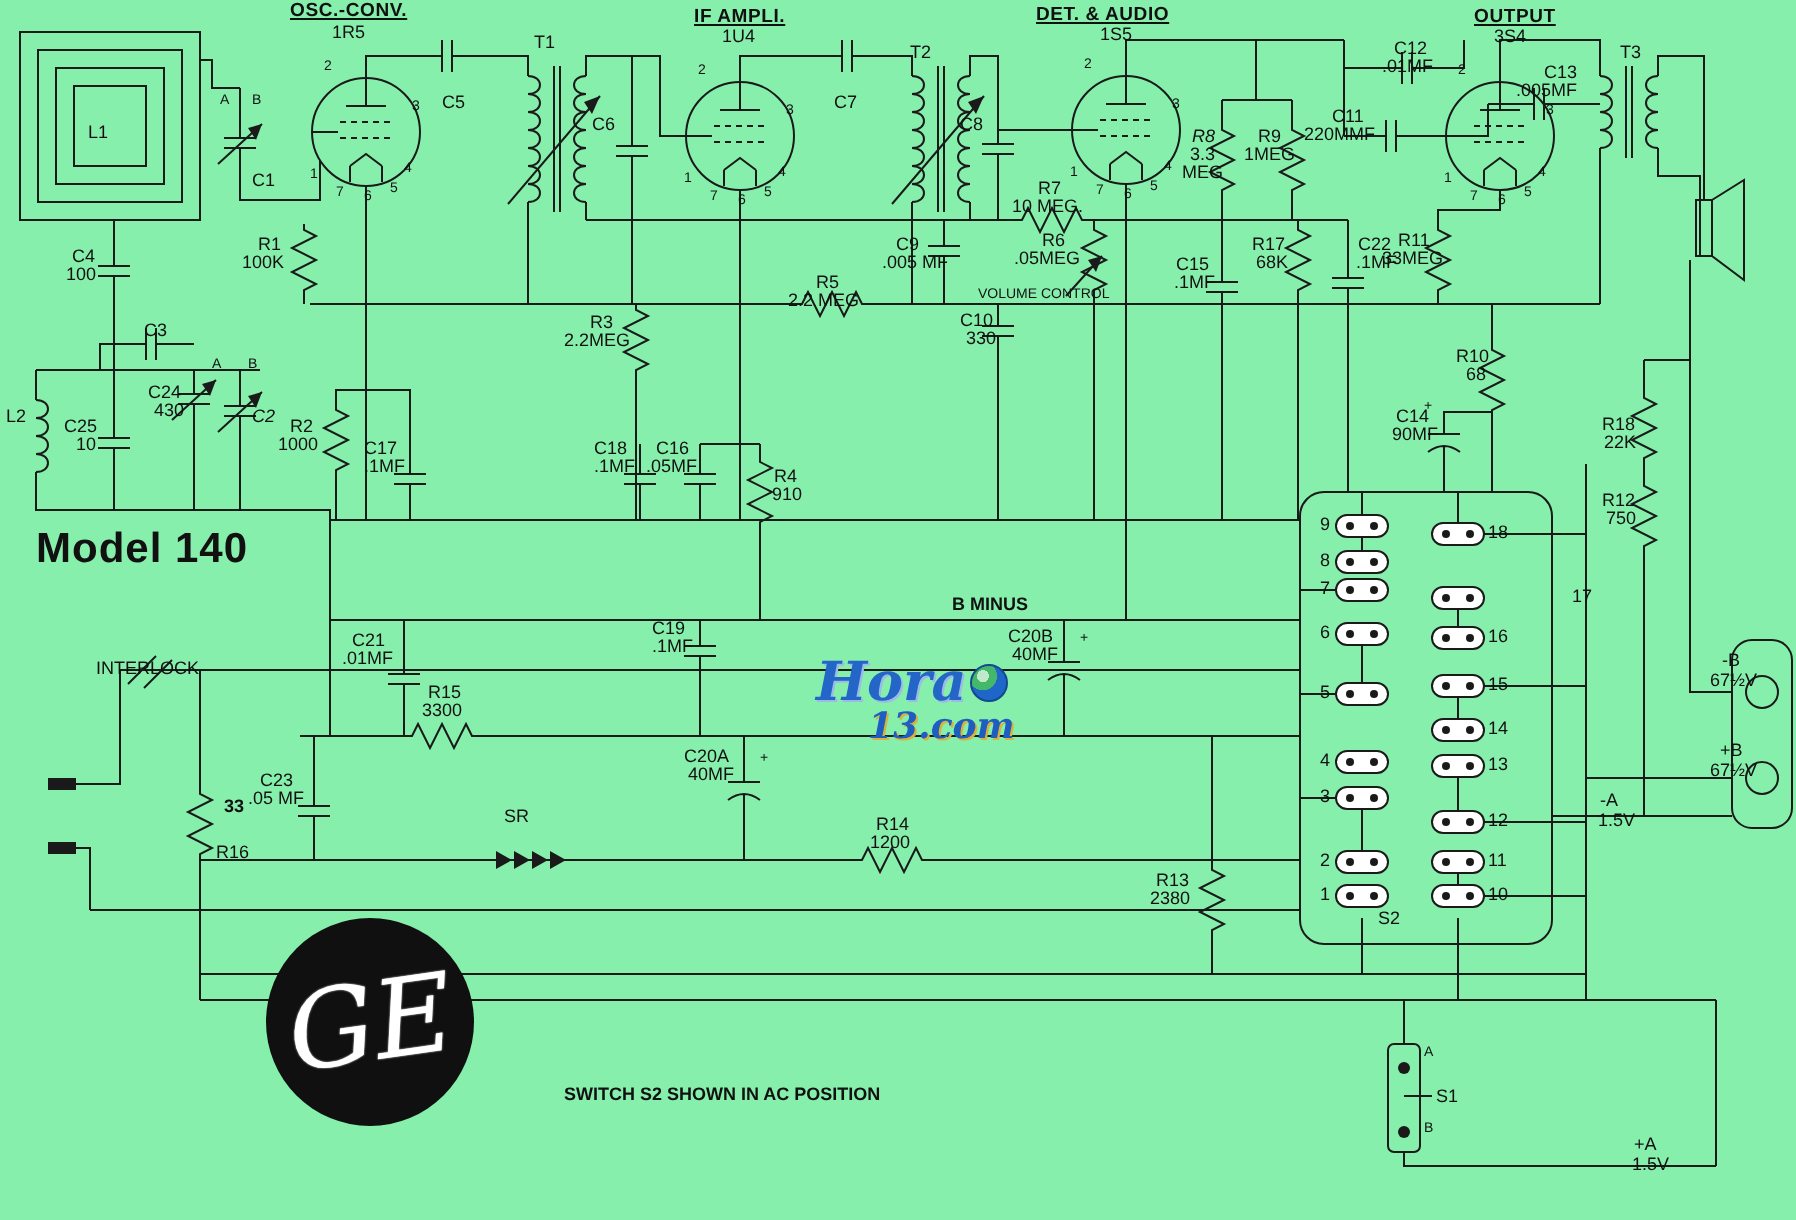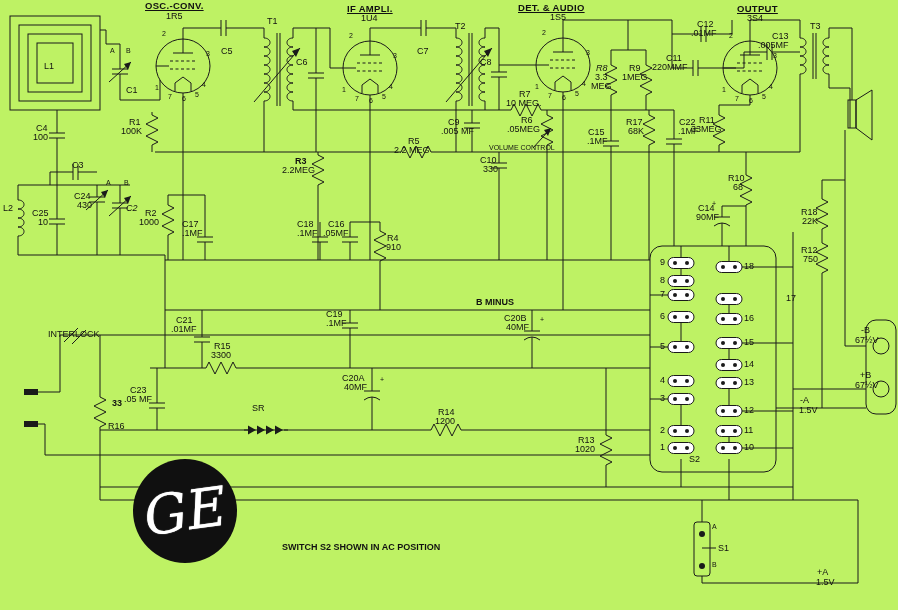--- a/index.html
+++ b/index.html
@@ -1,16 +1,16 @@
 <!DOCTYPE html>
 <html><head>
 <meta charset="utf-8">
 <style>
   html,body{margin:0;padding:0;background:#e8e8e8}
-  .stage{position:relative;width:898px;height:610px;background:#bef264;overflow:hidden;
+  .stage{position:relative;width:898px;height:610px;background:#86efac;overflow:hidden;
          font-family:"Liberation Sans",sans-serif;color:#1a1a1a}
   .stage svg{position:absolute;left:0;top:0}
   .labels{position:absolute;left:0;top:0;width:898px;height:610px;pointer-events:none}
   .lbl{position:absolute;font-size:9px;line-height:1;white-space:pre;color:#111}
   .hdr{font-weight:700;font-size:9.5px;text-decoration:underline;letter-spacing:.3px}
   .big{font-size:21px;font-weight:700;letter-spacing:.5px}
   .bold{font-weight:700}
   .tiny{font-size:7px}
   .ge{position:absolute;left:133px;top:459px;width:104px;height:104px;border-radius:50%;
       background:#101010;display:flex;align-items:center;justify-content:center}
@@ -274,32 +274,33 @@
       <div class="lbl tiny" style="left: 106px; top: 179px;">A</div>
       <div class="lbl tiny" style="left: 124px; top: 179px;">B</div>
       <div class="lbl" style="left: 126px; top: 204px; font-style: italic;">C2</div>
       <div class="lbl" style="left: 32px; top: 209px;">C25</div>
       <div class="lbl" style="left: 38px; top: 218px;">10</div>
       <div class="lbl" style="left: 3px; top: 204px;">L2</div>
       <div class="lbl" style="left: 145px; top: 209px;">R2</div>
       <div class="lbl" style="left: 139px; top: 218px;">1000</div>
       <div class="lbl" style="left: 182px; top: 220px;">C17</div>
       <div class="lbl" style="left: 182px; top: 229px;">.1MF</div>
-      <div class="lbl" style="left: 295px; top: 157px; font-weight: bold;">R3</div>
+      <div class="lbl" style="left: 295px; top: 157px;">R3</div>
       <div class="lbl" style="left: 282px; top: 166px;">2.2MEG</div>
       <div class="lbl" style="left: 408px; top: 137px;">R5</div>
       <div class="lbl" style="left: 394px; top: 146px;">2.2 MEG</div>
       <div class="lbl" style="left: 297px; top: 220px;">C18</div>
       <div class="lbl" style="left: 297px; top: 229px;">.1MF</div>
       <div class="lbl" style="left: 328px; top: 220px;">C16</div>
       <div class="lbl" style="left: 323px; top: 229px;">.05MF</div>
       <div class="lbl" style="left: 387px; top: 234px;">R4</div>
       <div class="lbl" style="left: 386px; top: 243px;">910</div>
       <div class="lbl" style="left: 480px; top: 156px;">C10</div>
       <div class="lbl" style="left: 483px; top: 165px;">330</div>
+      <div class="lbl big" style="left: 18px; top: 264px;">Model 140</div>
       <div class="lbl bold" style="left: 476px; top: 298px;">B MINUS</div>
       <div class="lbl" style="left: 176px; top: 316px;">C21</div>
       <div class="lbl" style="left: 171px; top: 325px;">.01MF</div>
       <div class="lbl" style="left: 326px; top: 310px;">C19</div>
       <div class="lbl" style="left: 326px; top: 319px;">.1MF</div>
       <div class="lbl" style="left: 504px; top: 314px;">C20B</div>
       <div class="lbl" style="left: 506px; top: 323px;">40MF</div>
       <div class="lbl tiny" style="left: 540px; top: 316px;">+</div>
       <div class="lbl" style="left: 214px; top: 342px;">R15</div>
       <div class="lbl" style="left: 211px; top: 351px;">3300</div>
@@ -308,21 +309,21 @@
       <div class="lbl" style="left: 124px; top: 395px;">.05 MF</div>
       <div class="lbl" style="left: 342px; top: 374px;">C20A</div>
       <div class="lbl" style="left: 344px; top: 383px;">40MF</div>
       <div class="lbl tiny" style="left: 380px; top: 376px;">+</div>
       <div class="lbl" style="left: 108px; top: 404px; margin-top: 18px;">R16</div>
       <div class="lbl" style="left: 112px; top: 399px; font-weight: bold;">33</div>
       <div class="lbl" style="left: 252px; top: 404px;">SR</div>
       <div class="lbl" style="left: 438px; top: 408px;">R14</div>
       <div class="lbl" style="left: 435px; top: 417px;">1200</div>
       <div class="lbl" style="left: 578px; top: 436px;">R13</div>
-      <div class="lbl" style="left: 575px; top: 445px;">1020</div>
+      <div class="lbl" style="left: 575px; top: 445px;">2380</div>
       <div class="lbl" style="left: 861px; top: 326px;">-B</div>
       <div class="lbl" style="left: 855px; top: 336px;">67½V</div>
       <div class="lbl" style="left: 860px; top: 371px;">+B</div>
       <div class="lbl" style="left: 855px; top: 381px;">67½V</div>
       <div class="lbl" style="left: 800px; top: 396px;">-A</div>
       <div class="lbl" style="left: 799px; top: 406px;">1.5V</div>
       <div class="lbl" style="left: 689px; top: 455px;">S2</div>
       <div class="lbl bold" style="left: 282px; top: 543px;">SWITCH S2 SHOWN IN AC POSITION</div>
       <div class="lbl" style="left: 718px; top: 544px;">S1</div>
       <div class="lbl tiny" style="left: 712px; top: 523px;">A</div>
@@ -374,14 +375,21 @@
       <div class="lbl tiny" style="left: 749px; top: 97px;">6</div>
       <div class="lbl tiny" style="left: 762px; top: 93px;">5</div>
       <div class="lbl tiny" style="left: 773px; top: 52px;">3</div>
       <div class="lbl tiny" style="left: 769px; top: 83px;">4</div>
     </div>
 
 <div class="ge">
   <span class="ge-mono">GE</span>
 </div>
 
-
+<div class="wm">
+  <div class="wm-row1">
+    <span>Hora</span>
+    <span class="globe"></span>
+  </div>
+  <div class="wm-row2">13.com</div>
 </div>
 
+</div>
+
 </body></html>

